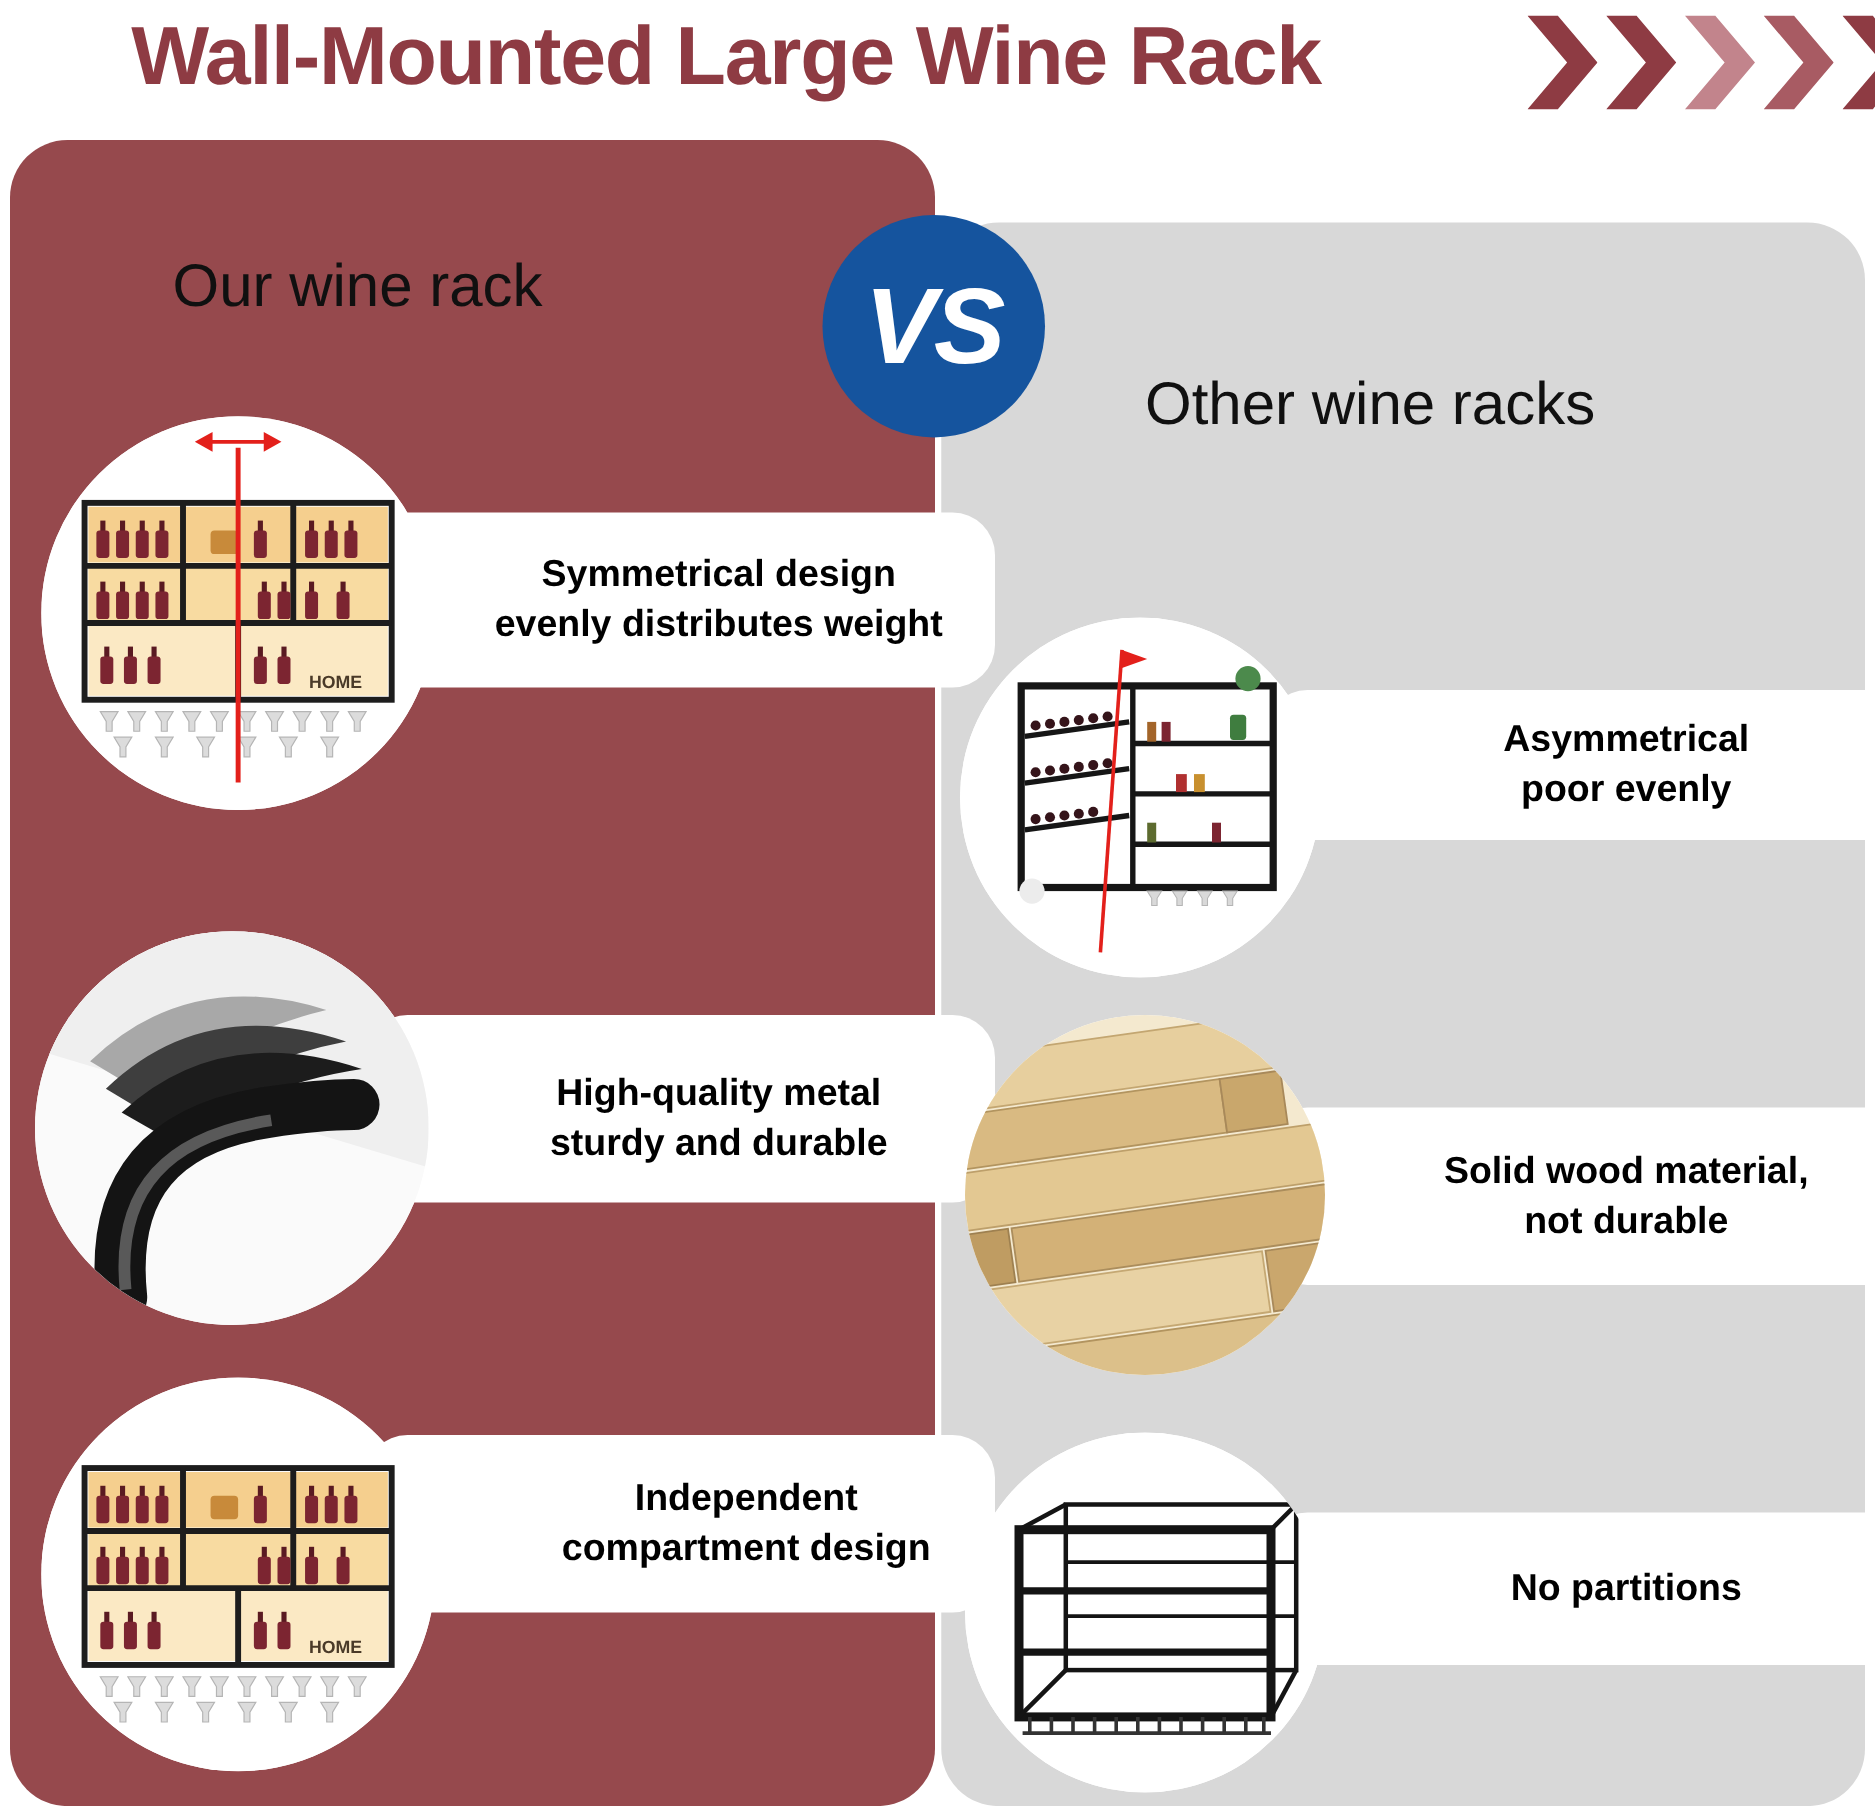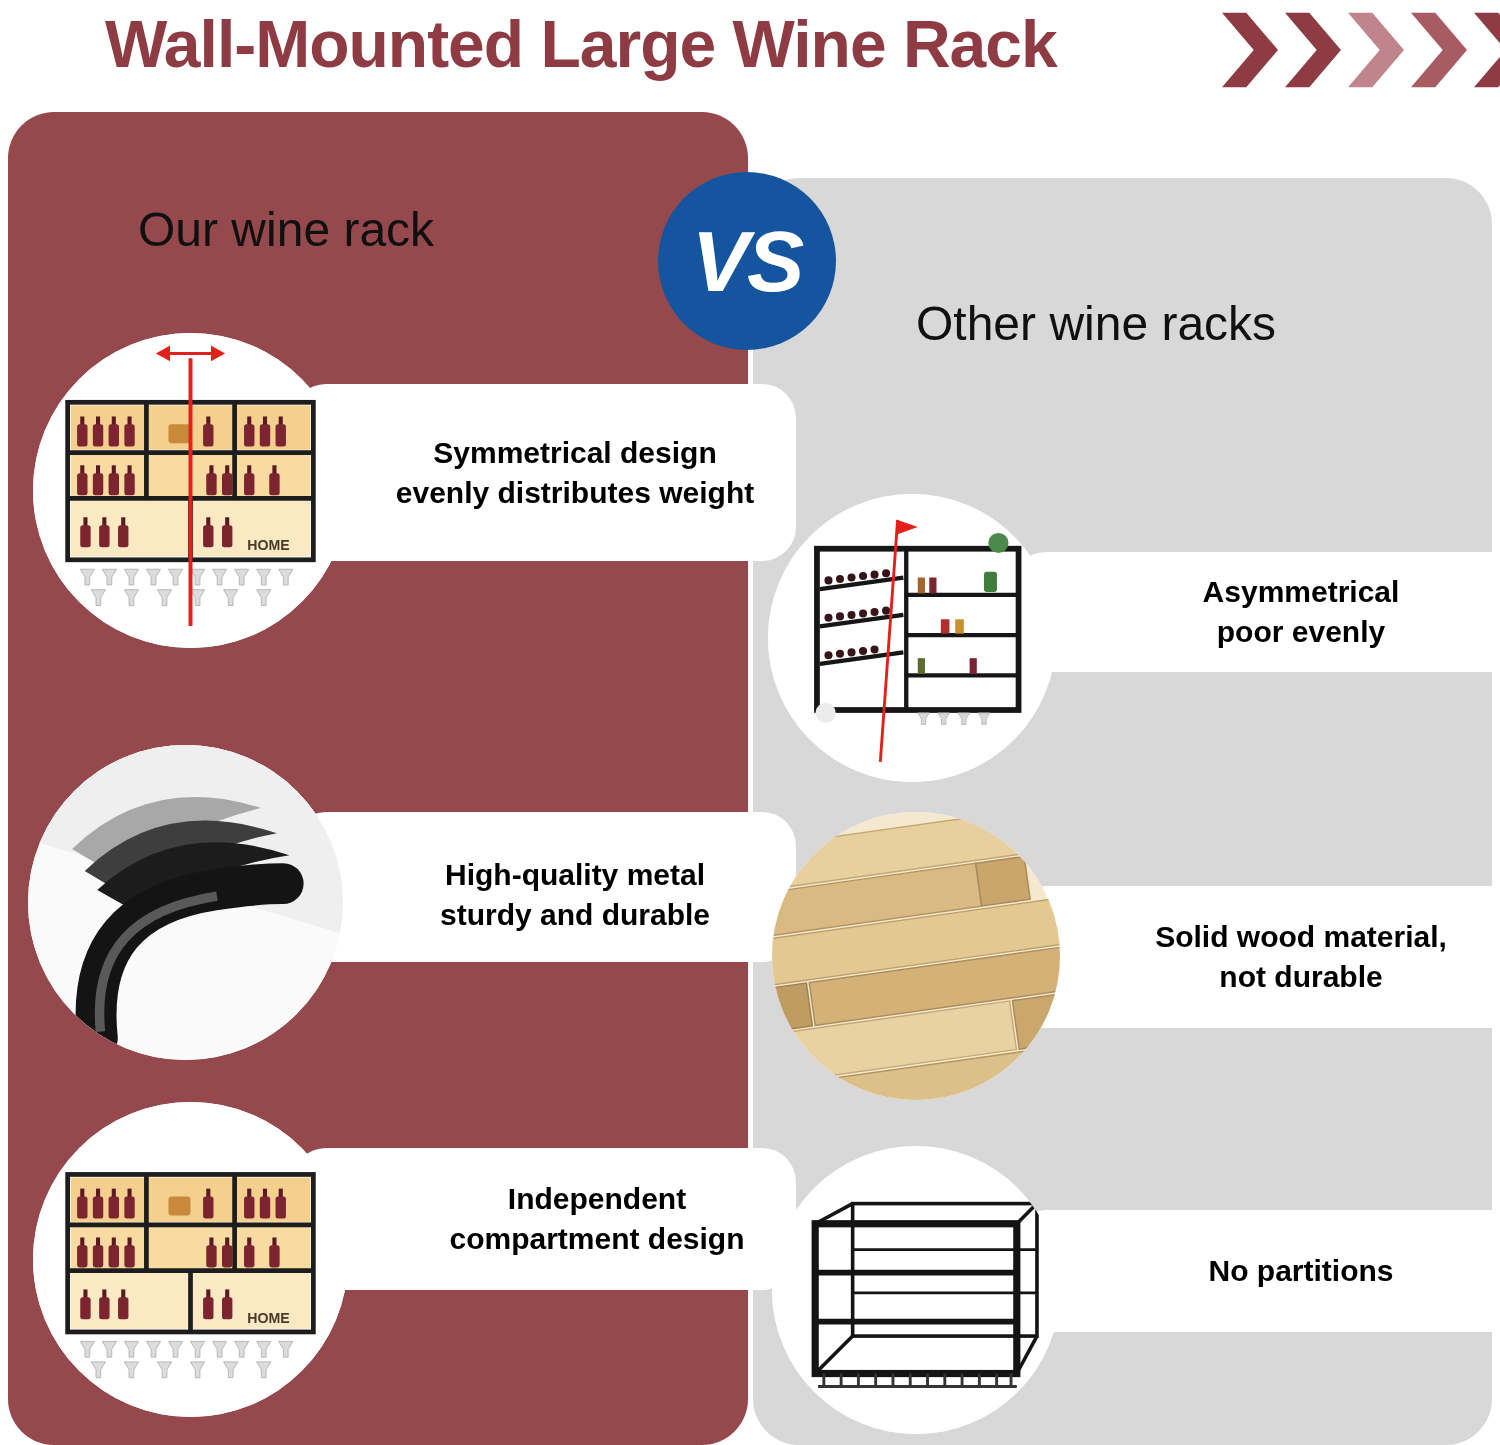--- a/index.html
+++ b/index.html
@@ -30,21 +30,21 @@
   .circle{position:absolute;border-radius:50%;background:#ffffff;overflow:hidden;z-index:3;}
   .circle svg{width:100%;height:100%;display:block;}
   .c-l{width:315px;height:315px;}
   .c-r{width:288px;height:288px;}
   .c1{left:33px;top:333px;}  .c2{left:28px;top:745px;}  .c3{left:33px;top:1102px;}
   .c4{left:768px;top:494px;} .c5{left:772px;top:812px;} .c6{left:772px;top:1146px;}
 
   .pill{position:absolute;background:#ffffff;border-radius:34px;display:flex;align-items:center;
         justify-content:center;z-index:2;}
   .pill span{display:block;text-align:center;font-weight:700;font-size:30px;line-height:1.32;color:#000;}
-  .p1{left:292px;top:384px;width:442px;height:177px;padding-left:62px;}
+  .p1{left:292px;top:410px;width:442px;height:140px;padding-left:62px;}
   .p2{left:292px;top:812px;width:442px;height:150px;padding-left:62px;}
   .p3{left:292px;top:1148px;width:442px;height:142px;padding-left:62px;}
   .p4{left:1012px;top:552px;width:478px;height:120px;padding-left:50px;}
   .p5{left:1012px;top:886px;width:478px;height:142px;padding-left:50px;}
   .p6{left:1012px;top:1210px;width:478px;height:122px;padding-left:50px;}
   .p1 span{max-width:378px;} .p2 span{max-width:280px;margin-top:16px;} .p3 span{max-width:300px;margin-left:44px;}
   .p4 span{max-width:230px;} .p5 span{max-width:320px;}
 </style>
 </head>
 <body>

